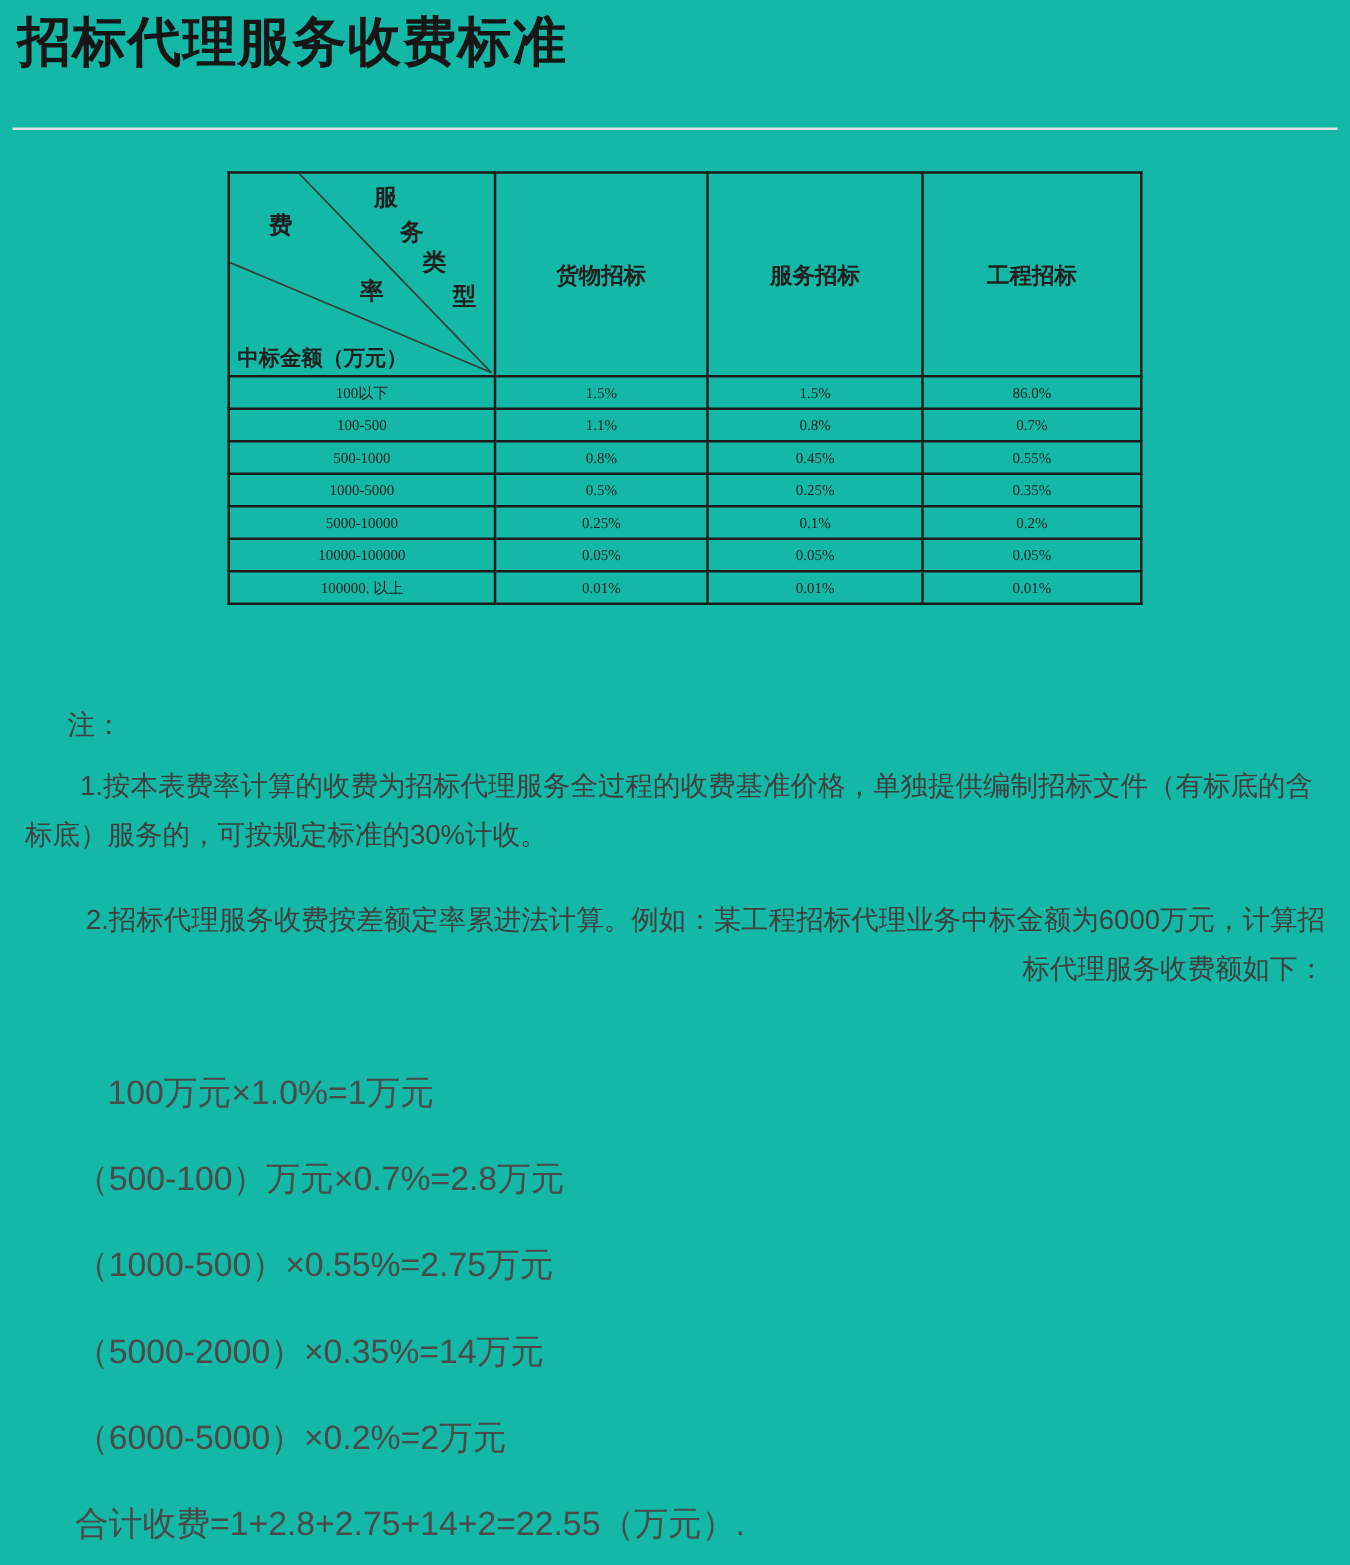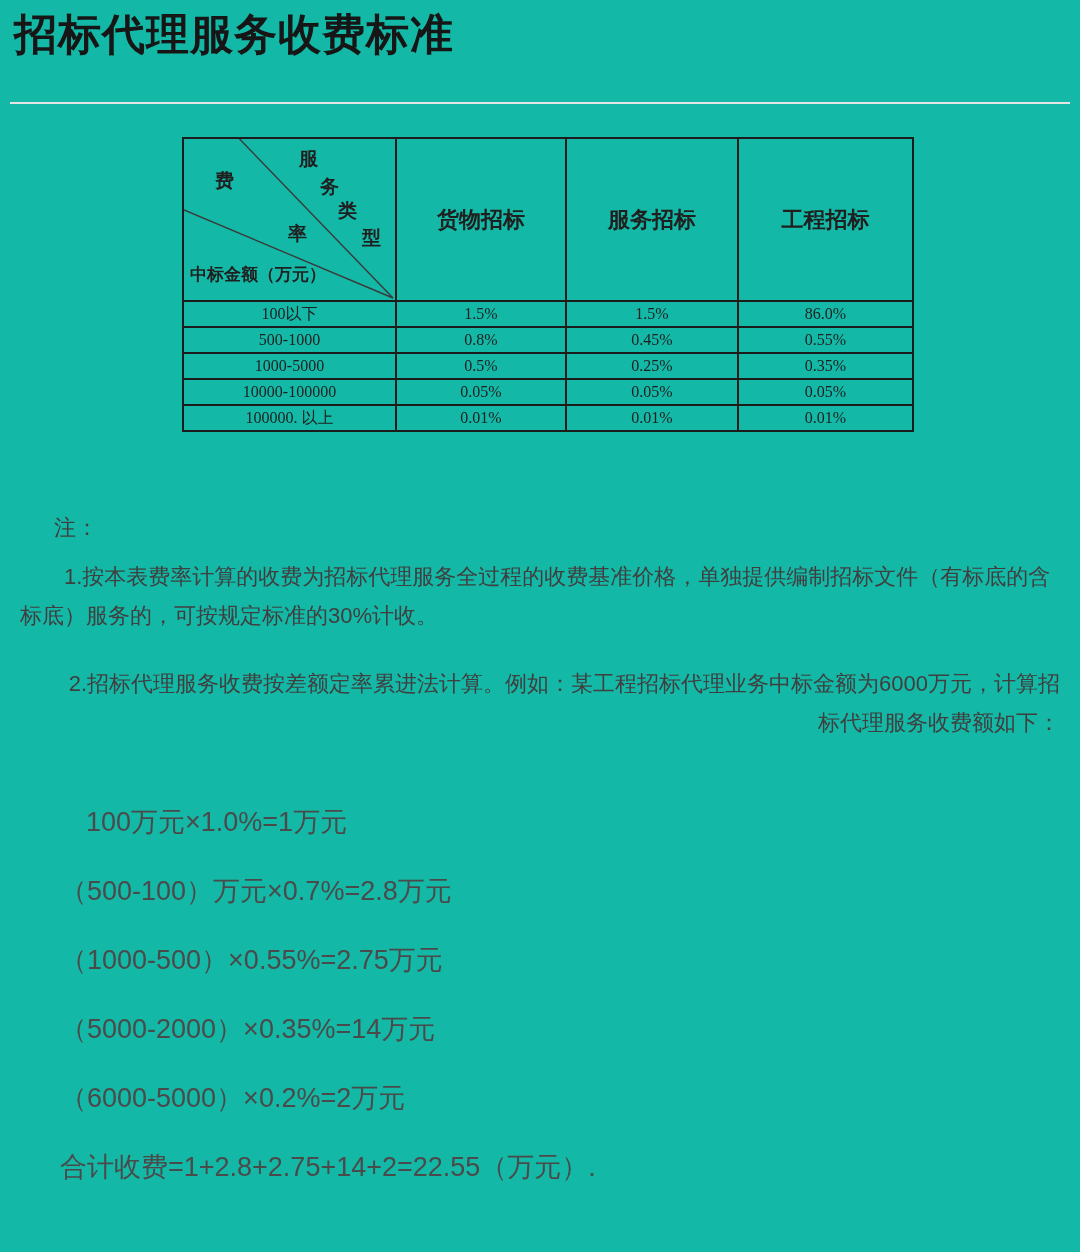--- a/index.html
+++ b/index.html
@@ -41,29 +41,29 @@
     color:#1f1f1f;
   }
   .dc-fu{left:115px;top:10px;}
   .dc-wu{left:136px;top:38px;}
   .dc-lei{left:154px;top:62px;}
   .dc-xing{left:178px;top:89px;}
   .dc-fei{left:31px;top:32px;}
   .dc-lv{left:104px;top:85px;}
   .corner-amount{
     position:absolute;
-    left:6px;top:127px;
+    left:6px;top:139px;
     font-weight:bold;
     font-size:17px;
     line-height:17px;
     white-space:nowrap;
     color:#1f1f1f;
   }
-  .col-head{font-weight:bold;font-size:22px;margin-left:32px;}
-  .data-row td{height:24px;font-size:16px;padding:1px 0;}
+  .col-head{font-weight:bold;font-size:18px;margin-left:32px;}
+  .data-row td{height:24px;font-size:12px;padding:1px 0;}
 
   .notes{
     margin:76px 10px 0 10px;
     font-size:22px;
     line-height:39px;
     color:#3f3f3f;
   }
   .notes .indent{text-indent:2em;}
   .note-p{margin:10px;text-indent:2em;}
   .note-p2{margin-top:29px;text-align:right;}
@@ -113,30 +113,42 @@
           <td class="col-head">服务招标</td>
           <td class="col-head">工程招标</td>
         </tr>
         <tr class="data-row">
           <td>100以下</td>
           <td>1.5%</td>
           <td>1.5%</td>
           <td>86.0%</td>
         </tr>
         <tr class="data-row">
+          <td>100-500</td>
+          <td>1.1%</td>
+          <td>0.8%</td>
+          <td>0.7%</td>
+        </tr>
+        <tr class="data-row">
           <td>500-1000</td>
           <td>0.8%</td>
           <td>0.45%</td>
           <td>0.55%</td>
         </tr>
         <tr class="data-row">
           <td>1000-5000</td>
           <td>0.5%</td>
           <td>0.25%</td>
           <td>0.35%</td>
+        </tr>
+        <tr class="data-row">
+          <td>5000-10000</td>
+          <td>0.25%</td>
+          <td>0.1%</td>
+          <td>0.2%</td>
         </tr>
         <tr class="data-row">
           <td>10000-100000</td>
           <td>0.05%</td>
           <td>0.05%</td>
           <td>0.05%</td>
         </tr>
         <tr class="data-row">
           <td>100000. 以上</td>
           <td>0.01%</td>

